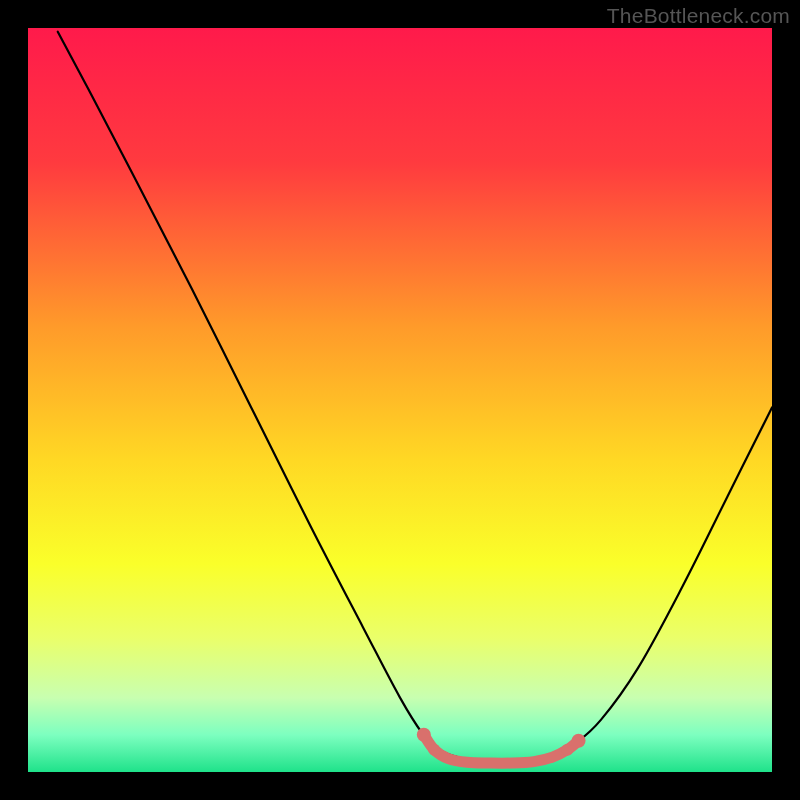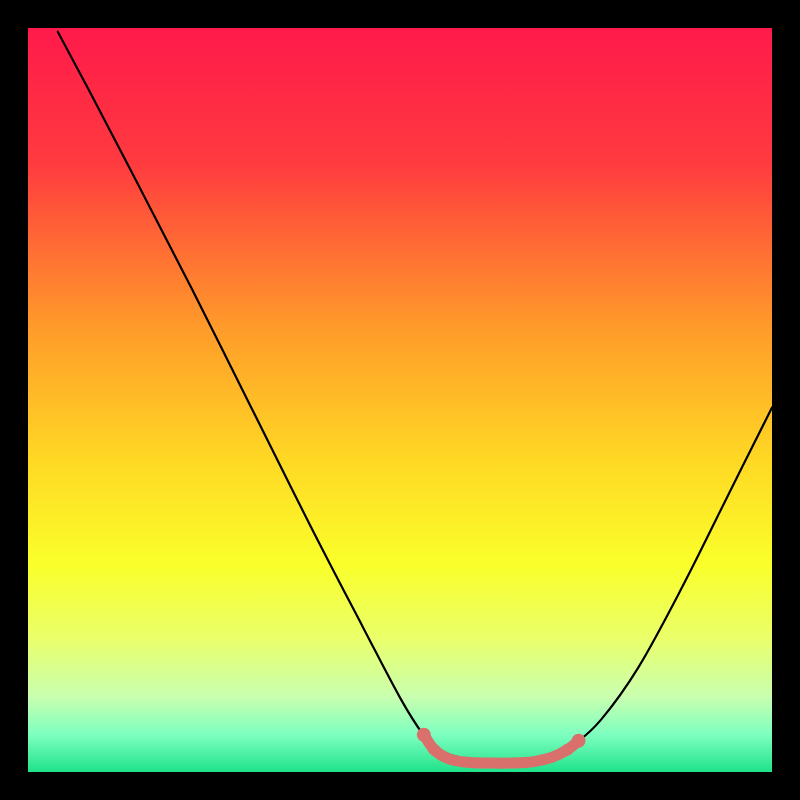--- a/index.html
+++ b/index.html
@@ -33,20 +33,21 @@
     font-size: 21px;
     font-weight: 500;
     letter-spacing: 0.2px;
     z-index: 10;
   }
 </style>
 </head>
 <body>
 
 <div class="outer">
+  <div class="watermark">TheBottleneck.com</div>
   <svg class="plot" viewBox="0 0 744 744" preserveAspectRatio="none">
     <defs>
       <linearGradient id="bg-grad" x1="0" y1="0" x2="0" y2="1">
           <stop offset="0%" stop-color="#ff1a4b"></stop>
           <stop offset="18%" stop-color="#ff3a3f"></stop>
           <stop offset="40%" stop-color="#ff9a2a"></stop>
           <stop offset="58%" stop-color="#ffd824"></stop>
           <stop offset="72%" stop-color="#faff2a"></stop>
           <stop offset="82%" stop-color="#eaff6a"></stop>
           <stop offset="90%" stop-color="#c8ffb0"></stop>

